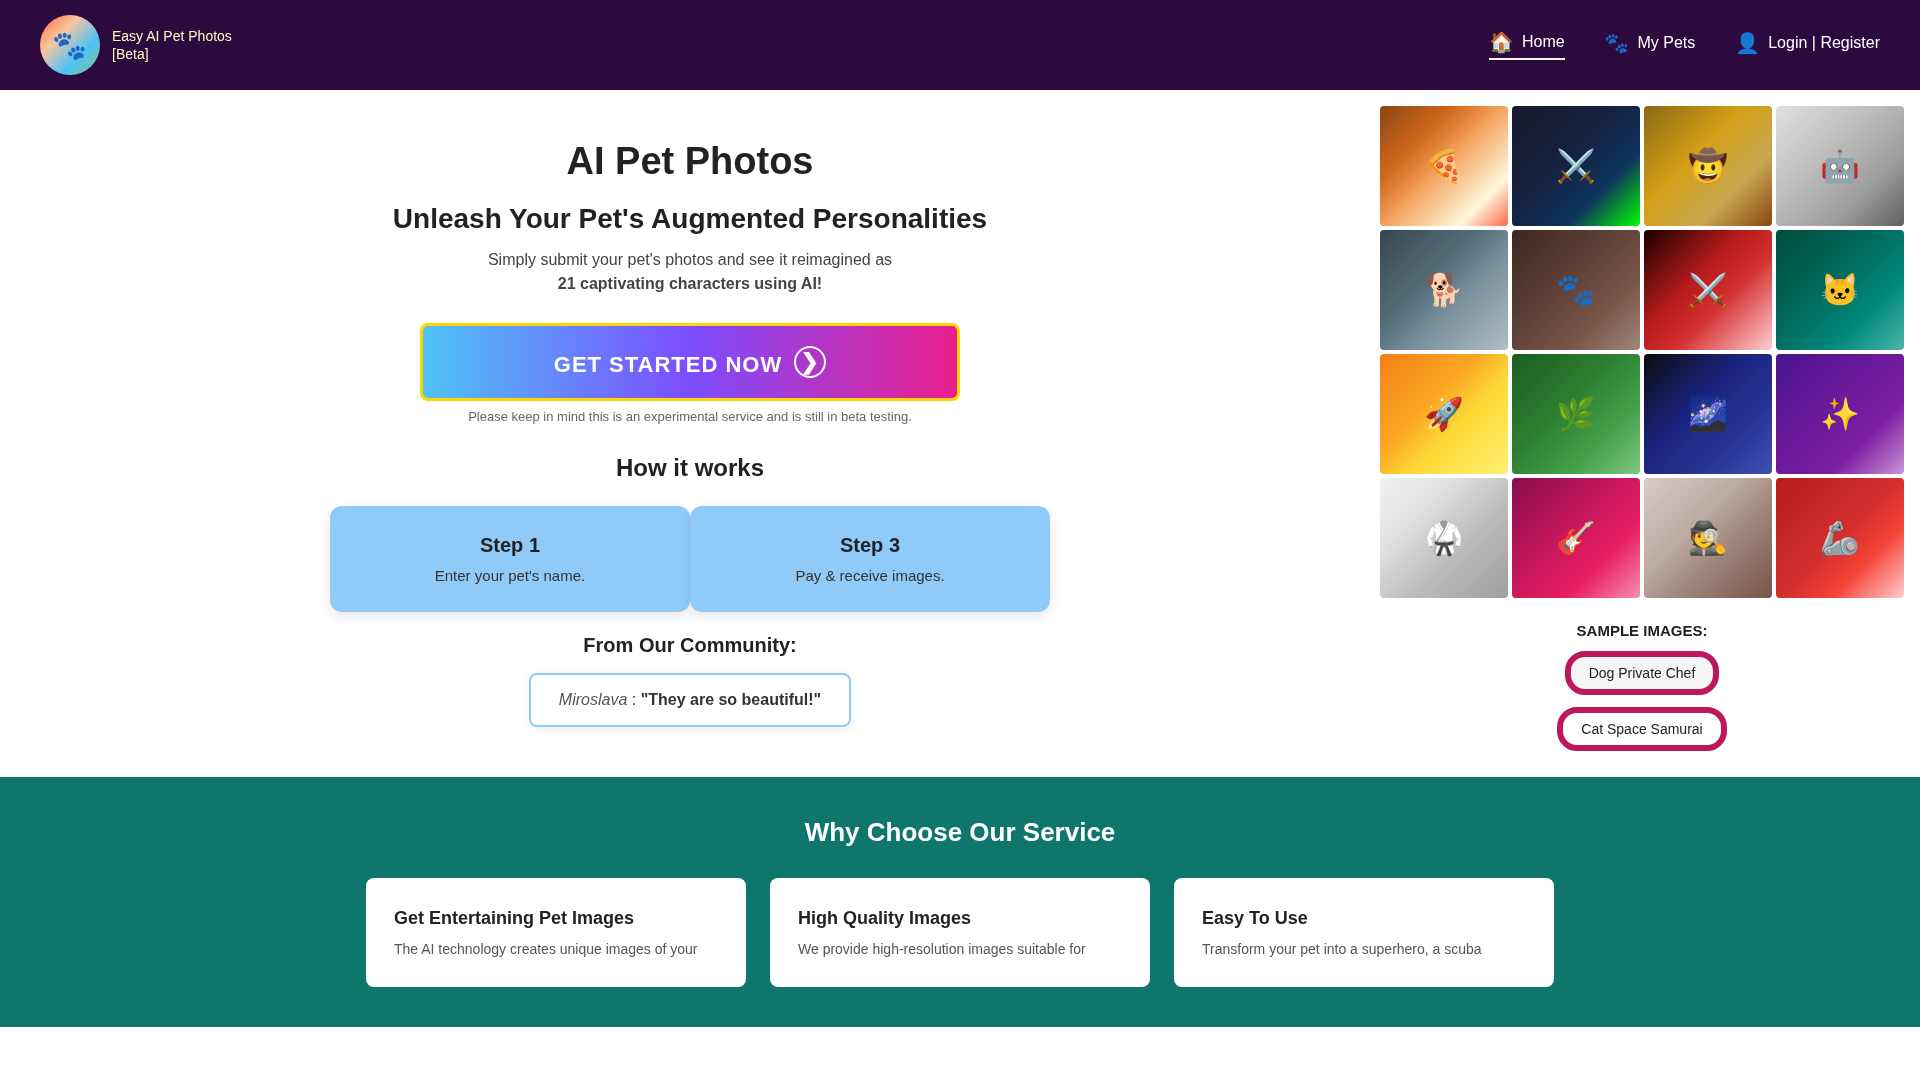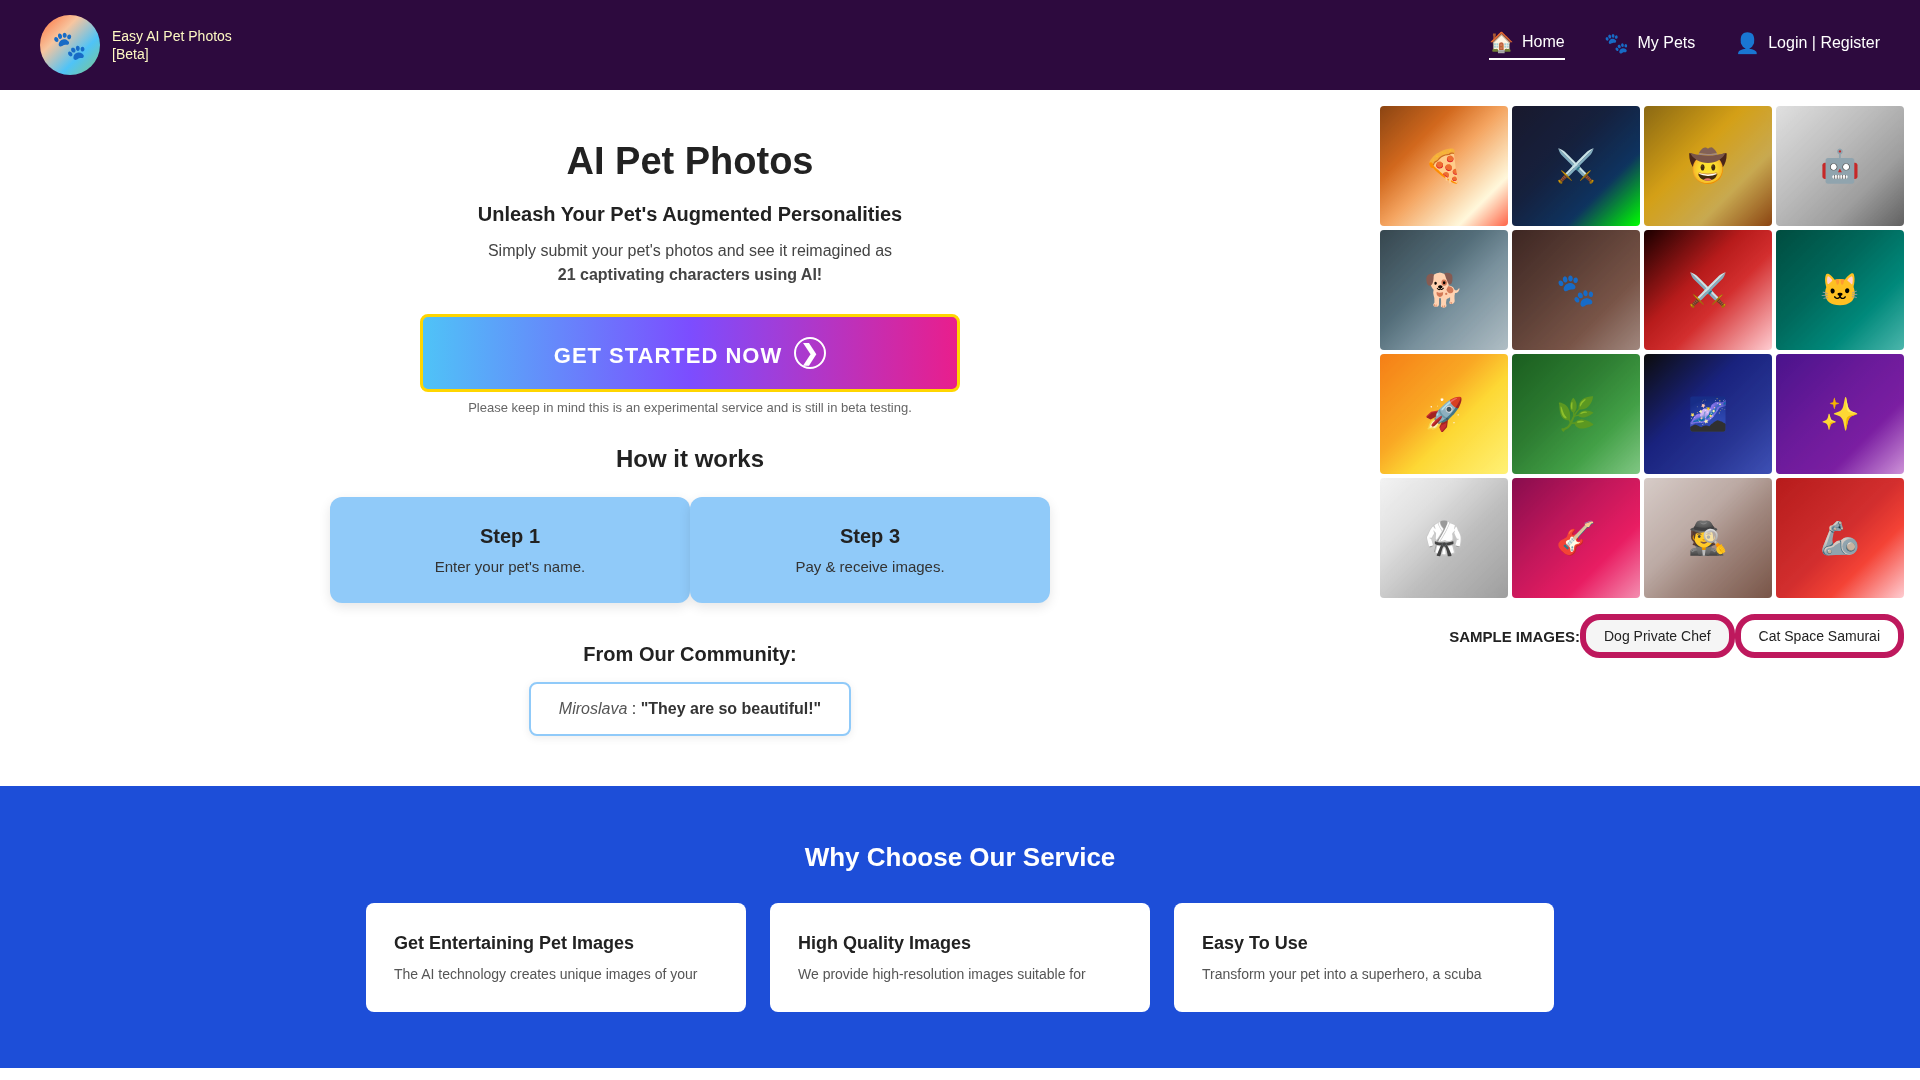--- a/index.html
+++ b/index.html
@@ -72,21 +72,21 @@
     }
 
     .page-title {
       font-size: 38px;
       font-weight: 700;
       color: #222;
       margin-bottom: 20px;
     }
 
     .subtitle {
-      font-size: 20px;
+      font-size: 28px;
       font-weight: 700;
       color: #222;
       margin-bottom: 16px;
     }
 
     .description {
       font-size: 16px;
       color: #444;
       margin-bottom: 6px;
     }
@@ -137,21 +137,21 @@
       font-weight: 700;
       color: #222;
       margin-bottom: 24px;
     }
 
     .steps-row {
       display: flex;
       gap: 0;
       width: 100%;
       max-width: 720px;
-      margin-bottom: 40px;
+      margin-bottom: 22px;
     }
 
     .step-card {
       flex: 1;
       background: #90caf9;
       border-radius: 12px;
       padding: 28px 20px;
       text-align: center;
       box-shadow: 0 4px 12px rgba(0,0,0,0.1);
     }
@@ -230,23 +230,24 @@
     .img-magic-cat { background: linear-gradient(135deg, #4a148c 0%, #6a1b9a 40%, #7b1fa2 70%, #ce93d8 100%); }
     .img-karate-cat { background: linear-gradient(135deg, #f3f3f3 0%, #e0e0e0 30%, #bdbdbd 60%, #9e9e9e 100%); }
     .img-rockstar-cat { background: linear-gradient(135deg, #880e4f 0%, #c2185b 40%, #e91e63 70%, #f48fb1 100%); }
     .img-detective-dog { background: linear-gradient(135deg, #d7ccc8 0%, #bcaaa4 40%, #a1887f 60%, #795548 100%); }
     .img-ironman-cat { background: linear-gradient(135deg, #b71c1c 0%, #c62828 30%, #d32f2f 50%, #f44336 70%, #ffcdd2 100%); }
 
     .gallery-label-row {
       display: flex;
       justify-content: flex-end;
       align-items: center;
-      gap: 0;
-      padding: 16px 0;
+      gap: 12px;
+      padding: 24px 0;
       flex-wrap: wrap;
+      flex-direction: column;
     }
 
     .sample-label {
       font-size: 15px;
       font-weight: 700;
       color: #222;
     }
 
     .sample-btn {
       background: white;
@@ -279,22 +280,22 @@
       display: flex;
       align-items: center;
       justify-content: center;
       font-size: 32px;
       position: relative;
       z-index: 1;
     }
 
     
     .why-section {
-      background: #1d4ed8;
-      padding: 56px 60px;
+      background: #0f766e;
+      padding: 40px 60px;
     }
 
     .why-title {
       color: white;
       font-size: 26px;
       font-weight: 700;
       text-align: center;
       margin-bottom: 30px;
     }
 

